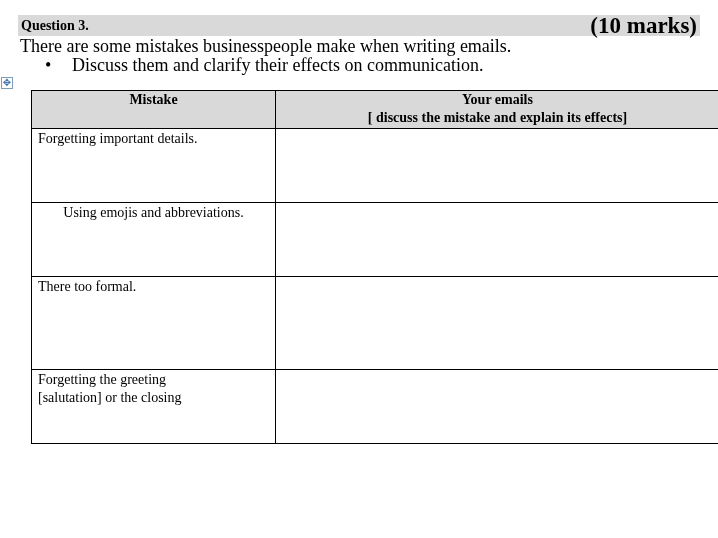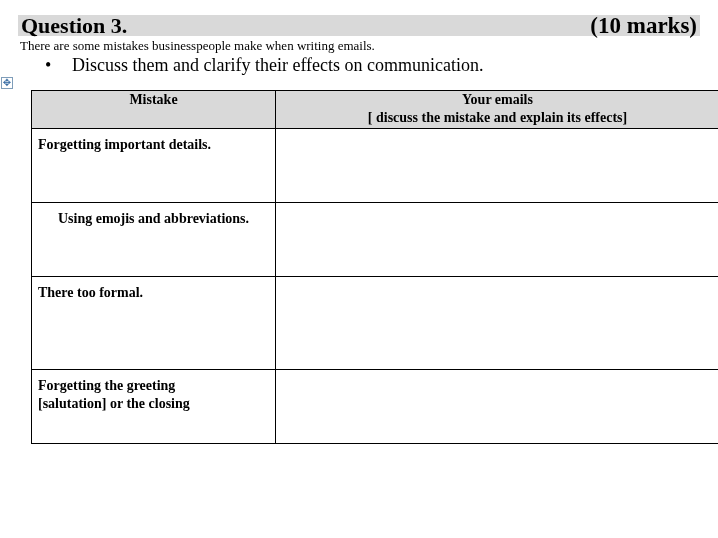--- a/index.html
+++ b/index.html
@@ -1,32 +1,32 @@
 <!DOCTYPE html>
 <html><head>
 <meta charset="utf-8">
 <style>
   html, body { margin:0; padding:0; background:#ffffff; }
   body { width:718px; height:538px; position:relative; overflow:hidden;
          font-family:"Liberation Serif", "DejaVu Serif", serif; color:#000; }
   .qbar { position:absolute; left:18px; top:15px; width:682px; height:21px;
           background:#d9d9d9; }
-  .qtitle { position:absolute; left:3px; top:0px; font-size:22px; font-weight:bold; line-height:21px; }
+  .qtitle { position:absolute; left:3px; top:0px; font-size:14px; font-weight:bold; line-height:21px; }
   .qmarks { position:absolute; right:3px; top:0px; font-size:23px; font-weight:bold; line-height:21px; }
-  .intro { position:absolute; left:20px; top:37px; font-size:13px; line-height:18px; }
+  .intro { position:absolute; left:20px; top:37px; font-size:18px; line-height:18px; }
   .bullet { position:absolute; left:45px; top:56px; font-size:18px; line-height:18px; }
   .bullet .dot { display:inline-block; width:27px; }
   .move-handle { position:absolute; left:1px; top:77px; width:10px; height:10px;
                  border:1px solid #7f9db9; background:#fff; font-size:10px; line-height:10px;
                  color:#3a6ea5; text-align:center; font-family:"DejaVu Sans", sans-serif; }
   table { position:absolute; left:31px; top:90px; border-collapse:collapse; width:689px; }
   td, th { border:1px solid #000; vertical-align:top; padding:0 6px; font-size:14px; line-height:18px; }
   th { background:#d9d9d9; font-weight:bold; text-align:center; height:37px; }
   th.c1 { width:231px; }
-  td.m { font-weight:bold; padding-top:7px; }
+  td.m { font-weight:normal; padding-top:1px; }
 </style>
 </head>
 <body>
 
 <div class="qbar">
   <span class="qtitle">Question 3.</span>
   <span class="qmarks">(10 marks)</span>
 </div>
 <div class="intro">There are some mistakes businesspeople make when writing emails.</div>
 <div class="bullet">

